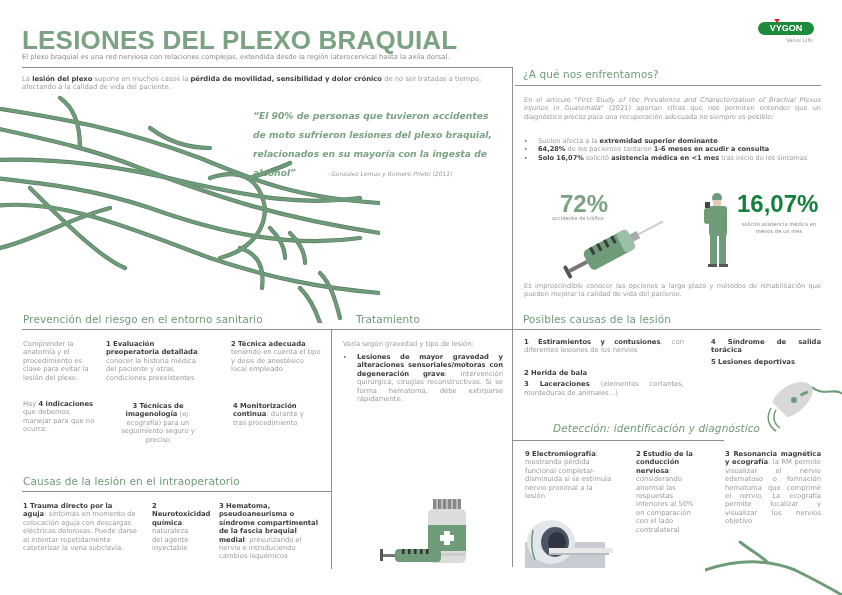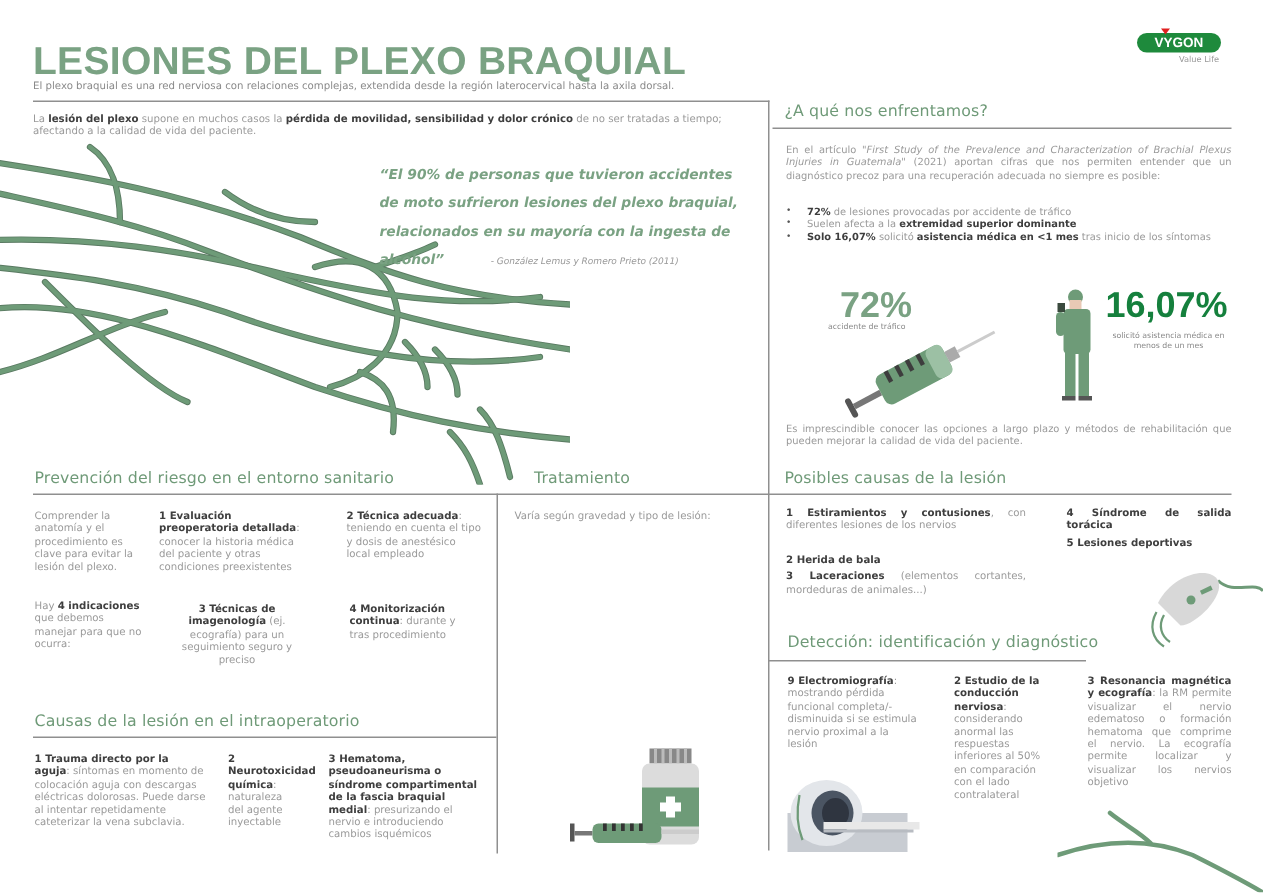--- a/index.html
+++ b/index.html
@@ -92,22 +92,22 @@
 <div class="abs" style="left:253px;top:104px;width:240px;">
   <span style="font-size:9.2px;line-height:12px;font-weight:bold;font-style:italic;color:#7aa283;">“El 90% de personas que tuvieron accidentes de moto sufrieron lesiones del plexo braquial, relacionados en su mayoría con la ingesta de alcohol”</span>
   <span style="font-size:6px;font-style:italic;color:#999;margin-left:26px;">- González Lemus y Romero Prieto (2011)</span>
 </div>
 
 <div class="abs sec-title" style="left:523px;top:68px;">¿A qué nos enfrentamos?</div>
 <div class="abs t just" style="left:524px;top:96px;width:297px;">
   <span>En el artículo "</span><i>First Study of the Prevalence and Characterization of Brachial Plexus Injuries in Guatemala</i><span>" (2021) aportan cifras que nos permiten entender que un diagnóstico precoz para una recuperación adecuada no siempre es posible:</span>
 </div>
 <ul class="abs bul t" style="left:524px;top:137px;width:297px;">
-  <li><b>72%</b><span> de lesiones provocadas por accidente de tráfico</span></li>
   <li><span>Suelen afecta a la </span><b>extremidad superior dominante</b></li>
+  <li><b>64,28%</b><span> de los pacientes tardaron </span><b>1-6 meses en acudir a consulta</b></li>
   <li class="just"><b>Solo 16,07%</b><span> solicitó </span><b>asistencia médica en &lt;1 mes</b><span> tras inicio de los síntomas</span></li>
 </ul>
 
 <div class="abs" style="left:560px;top:190px;font-size:24px;font-weight:bold;color:#7aa283;font-family:'Liberation Sans',sans-serif;">72%</div>
 <div class="abs" style="left:552px;top:215px;font-size:5.2px;color:#888;">accidente de tráfico</div>
 <div class="abs" style="left:737px;top:190px;font-size:24px;font-weight:bold;color:#15803d;font-family:'Liberation Sans',sans-serif;">16,07%</div>
 <div class="abs" style="left:738px;top:221px;width:82px;font-size:5.2px;line-height:7px;color:#888;text-align:center;">solicitó asistencia médica en menos de un mes</div>
 
 <svg class="abs" style="left:550px;top:205px;" width="120" height="75" viewBox="0 0 120 75">
   <g transform="rotate(-28 60 40)">
@@ -149,20 +149,21 @@
 <div class="abs t" style="left:233px;top:402px;width:80px;font-size:6.8px;"><b>4 Monitorización continua</b><span>: durante y tras procedimiento</span></div>
 
 <div class="abs sec-title" style="left:23px;top:475px;">Causas de la lesión en el intraoperatorio</div>
 <div class="abs t" style="left:23px;top:502px;width:115px;font-size:6.8px;"><b>1 Trauma directo por la aguja</b><span>: síntomas en momento de colocación aguja con descargas eléctricas dolorosas. Puede darse al intentar repetidamente cateterizar la vena subclavia.</span></div>
 <div class="abs t" style="left:152px;top:502px;width:48px;font-size:6.8px;"><b>2 Neurotoxicidad química</b><span>: naturaleza del agente inyectable</span></div>
 <div class="abs t" style="left:219px;top:502px;width:106px;font-size:6.8px;"><b>3 Hematoma, pseudoaneurisma o síndrome compartimental de la fascia braquial medial</b><span>: presurizando el nervio e introduciendo cambios isquémicos</span></div>
 
 <div class="abs sec-title" style="left:356px;top:313px;">Tratamiento</div>
 <div class="abs t" style="left:343px;top:340px;width:160px;font-size:6.8px;">Varía según gravedad y tipo de lesión:</div>
 <ul class="abs bul t just" style="left:343px;top:353px;width:160px;font-size:6.8px;">
+  <li><b>Lesiones de mayor gravedad y alteraciones sensoriales/motoras con degeneración grave</b><span>: intervención quirúrgica, cirugías reconstructivas. Si se forma hematoma, debe extirparse rápidamente.</span></li>
 </ul>
 
 <svg class="abs" style="left:378px;top:495px;" width="100" height="70" viewBox="0 0 100 70">
   <rect x="55" y="4" width="28" height="10" fill="#888"></rect>
   <rect x="58" y="4" width="2" height="10" fill="#bbb"></rect>
     <rect x="63" y="4" width="2" height="10" fill="#bbb"></rect>
     <rect x="68" y="4" width="2" height="10" fill="#bbb"></rect>
     <rect x="73" y="4" width="2" height="10" fill="#bbb"></rect>
     <rect x="78" y="4" width="2" height="10" fill="#bbb"></rect>
   <rect x="50" y="14" width="38" height="54" rx="5" fill="#dcdcdc"></rect>
@@ -193,21 +194,21 @@
 
 <svg class="abs" style="left:762px;top:372px;" width="80" height="60" viewBox="0 0 80 60">
   <path d="M50,15 C60,25 75,15 80,22" fill="none" stroke="#6e9b78" stroke-width="2"></path>
   <path d="M10,30 C20,10 45,5 50,15 C55,25 35,45 25,45 Z" fill="#d8d8d8"></path>
   <circle cx="32" cy="28" r="3" fill="#6e9b78"></circle>
   <rect x="38" y="20" width="8" height="3" fill="#6e9b78" transform="rotate(-25 42 21)"></rect>
   <path d="M14,38 C10,45 12,52 18,56" fill="none" stroke="#6e9b78" stroke-width="1.5"></path>
   <path d="M9,36 C4,45 6,54 14,59" fill="none" stroke="#6e9b78" stroke-width="1.5"></path>
 </svg>
 
-<div class="abs sec-title" style="left:525px;top:422px;">Detección: identificación y diagnóstico</div>
+<div class="abs sec-title" style="left:553px;top:422px;font-style:italic;">Detección: identificación y diagnóstico</div>
 <div class="abs t" style="left:525px;top:450px;width:88px;font-size:6.8px;"><b>9 Electromiografía</b><span>: mostrando pérdida funcional completa/-disminuida si se estimula nervio proximal a la lesión</span></div>
 <div class="abs t" style="left:636px;top:450px;width:68px;font-size:6.8px;"><b>2 Estudio de la conducción nerviosa</b><span>: considerando anormal las respuestas inferiores al 50% en comparación con el lado contralateral</span></div>
 <div class="abs t just" style="left:725px;top:450px;width:96px;font-size:6.8px;"><b>3 Resonancia magnética y ecografía</b><span>: la RM permite visualizar el nervio edematoso o formación hematoma que comprime el nervio. La ecografía permite localizar y visualizar los nervios objetivo</span></div>
 
 <svg class="abs" style="left:523px;top:520px;" width="92" height="50" viewBox="0 0 92 50">
   <rect x="2" y="22" width="80" height="26" fill="#c8ccd2"></rect>
   <ellipse cx="28" cy="22" rx="24" ry="22" fill="#e3e6ea"></ellipse>
   <path d="M10,10 C8,20 8,30 12,40" fill="none" stroke="#6e9b78" stroke-width="1.5"></path>
   <ellipse cx="32" cy="22" rx="14" ry="15" fill="#4b5563"></ellipse>
   <ellipse cx="34" cy="22" rx="9" ry="10" fill="#2f3540"></ellipse>

